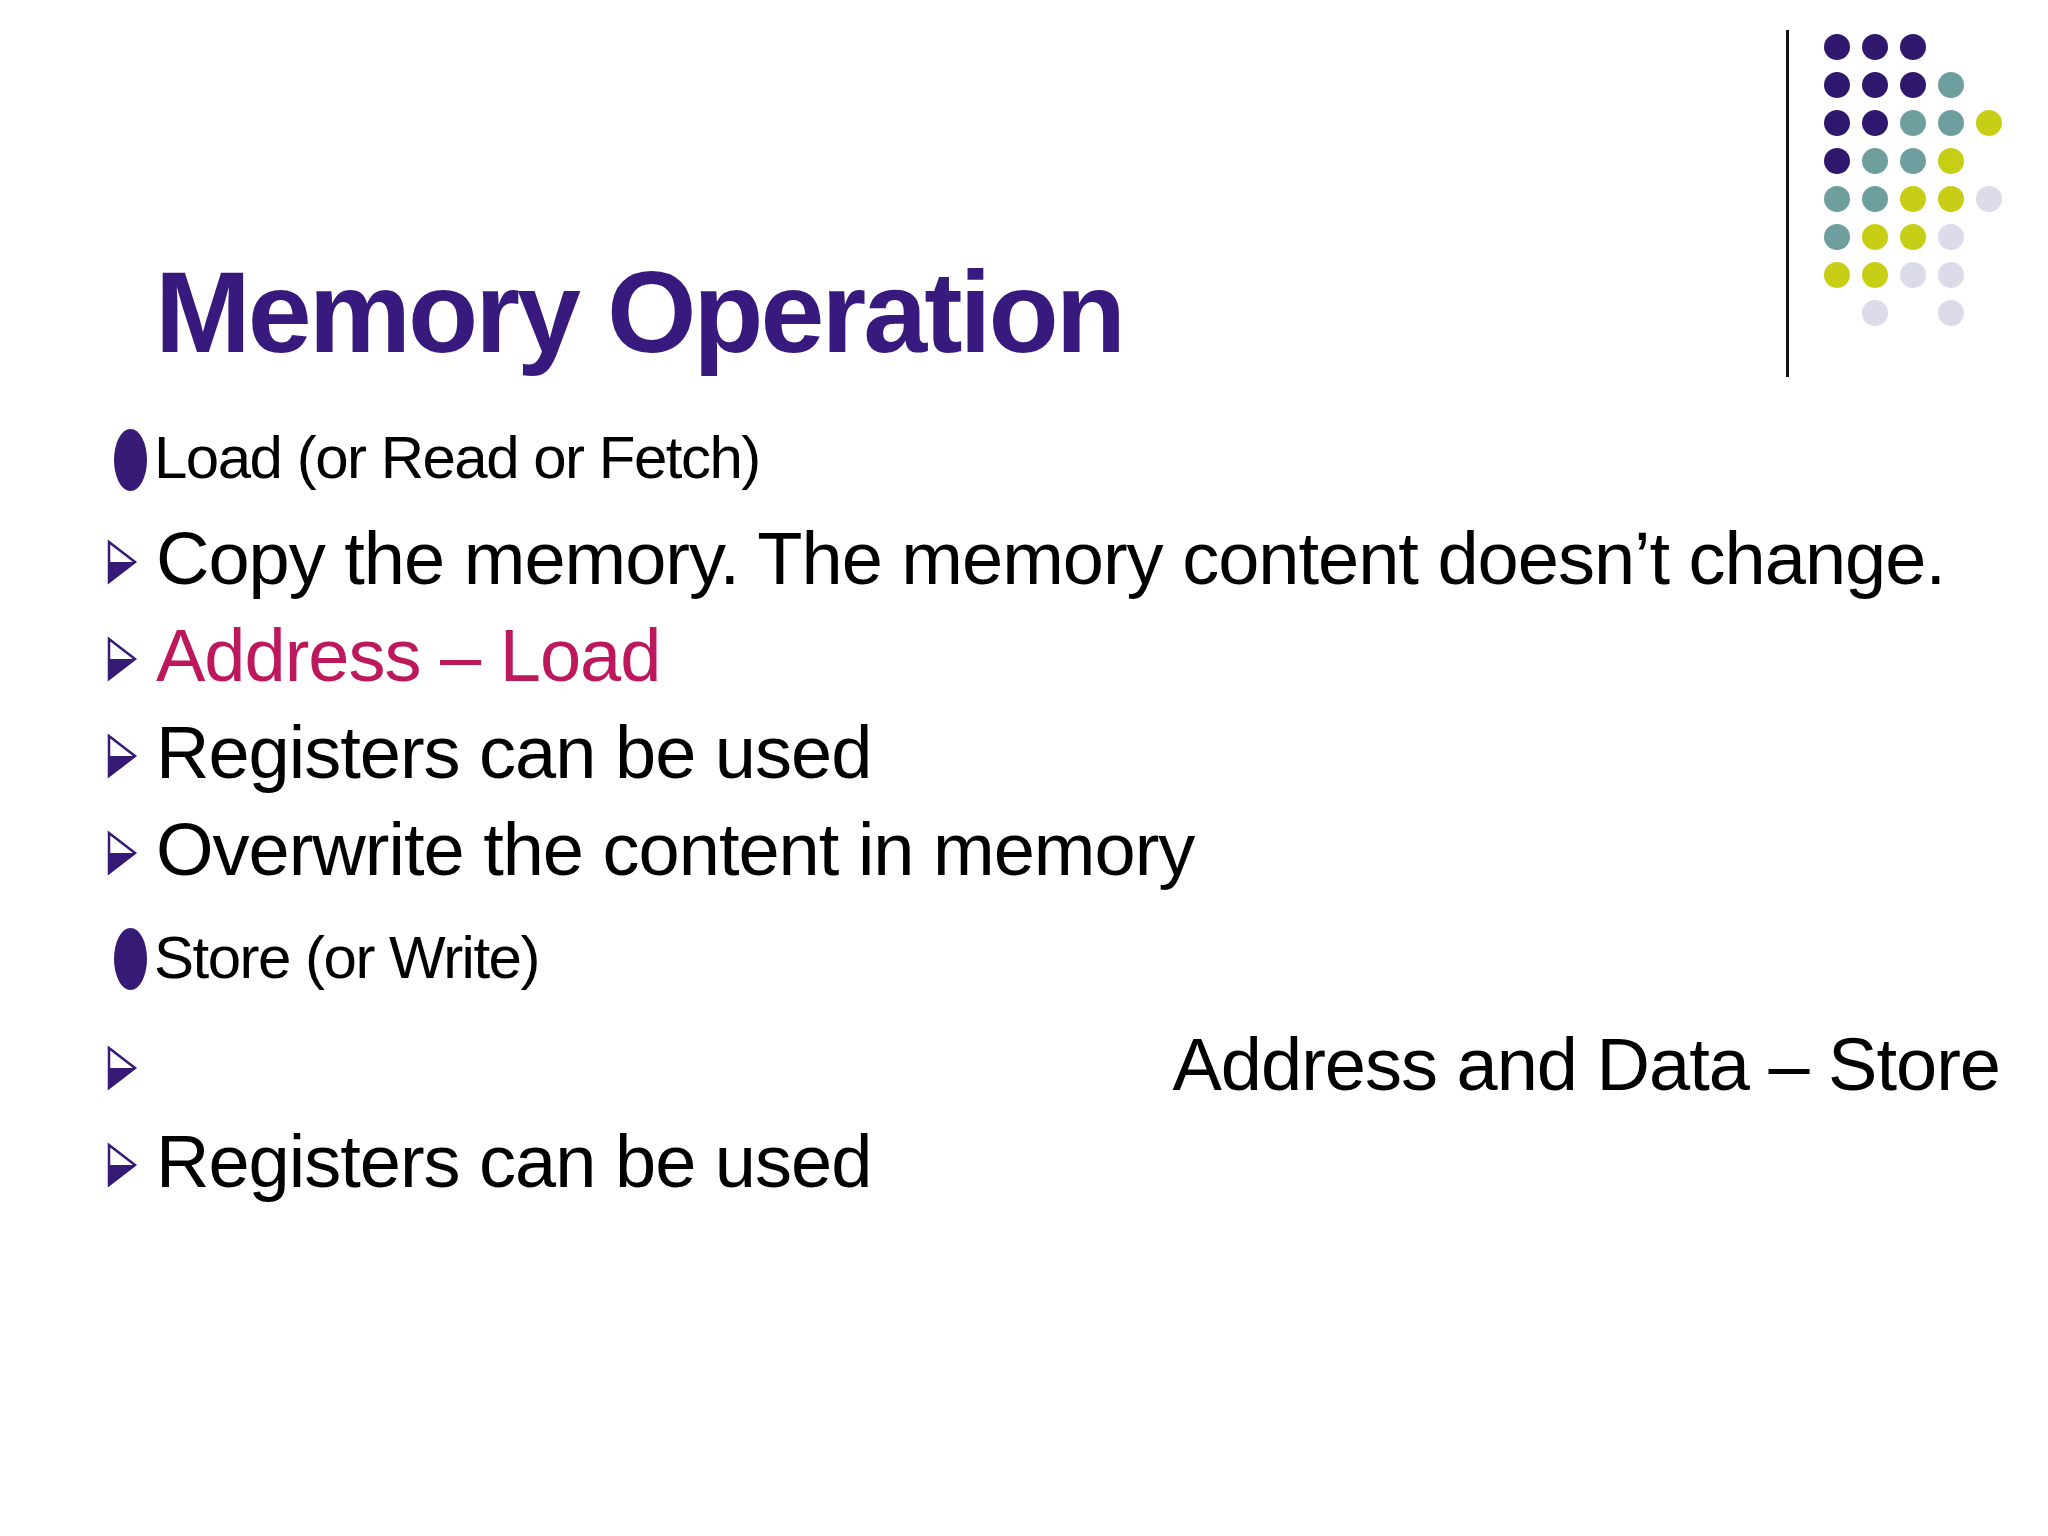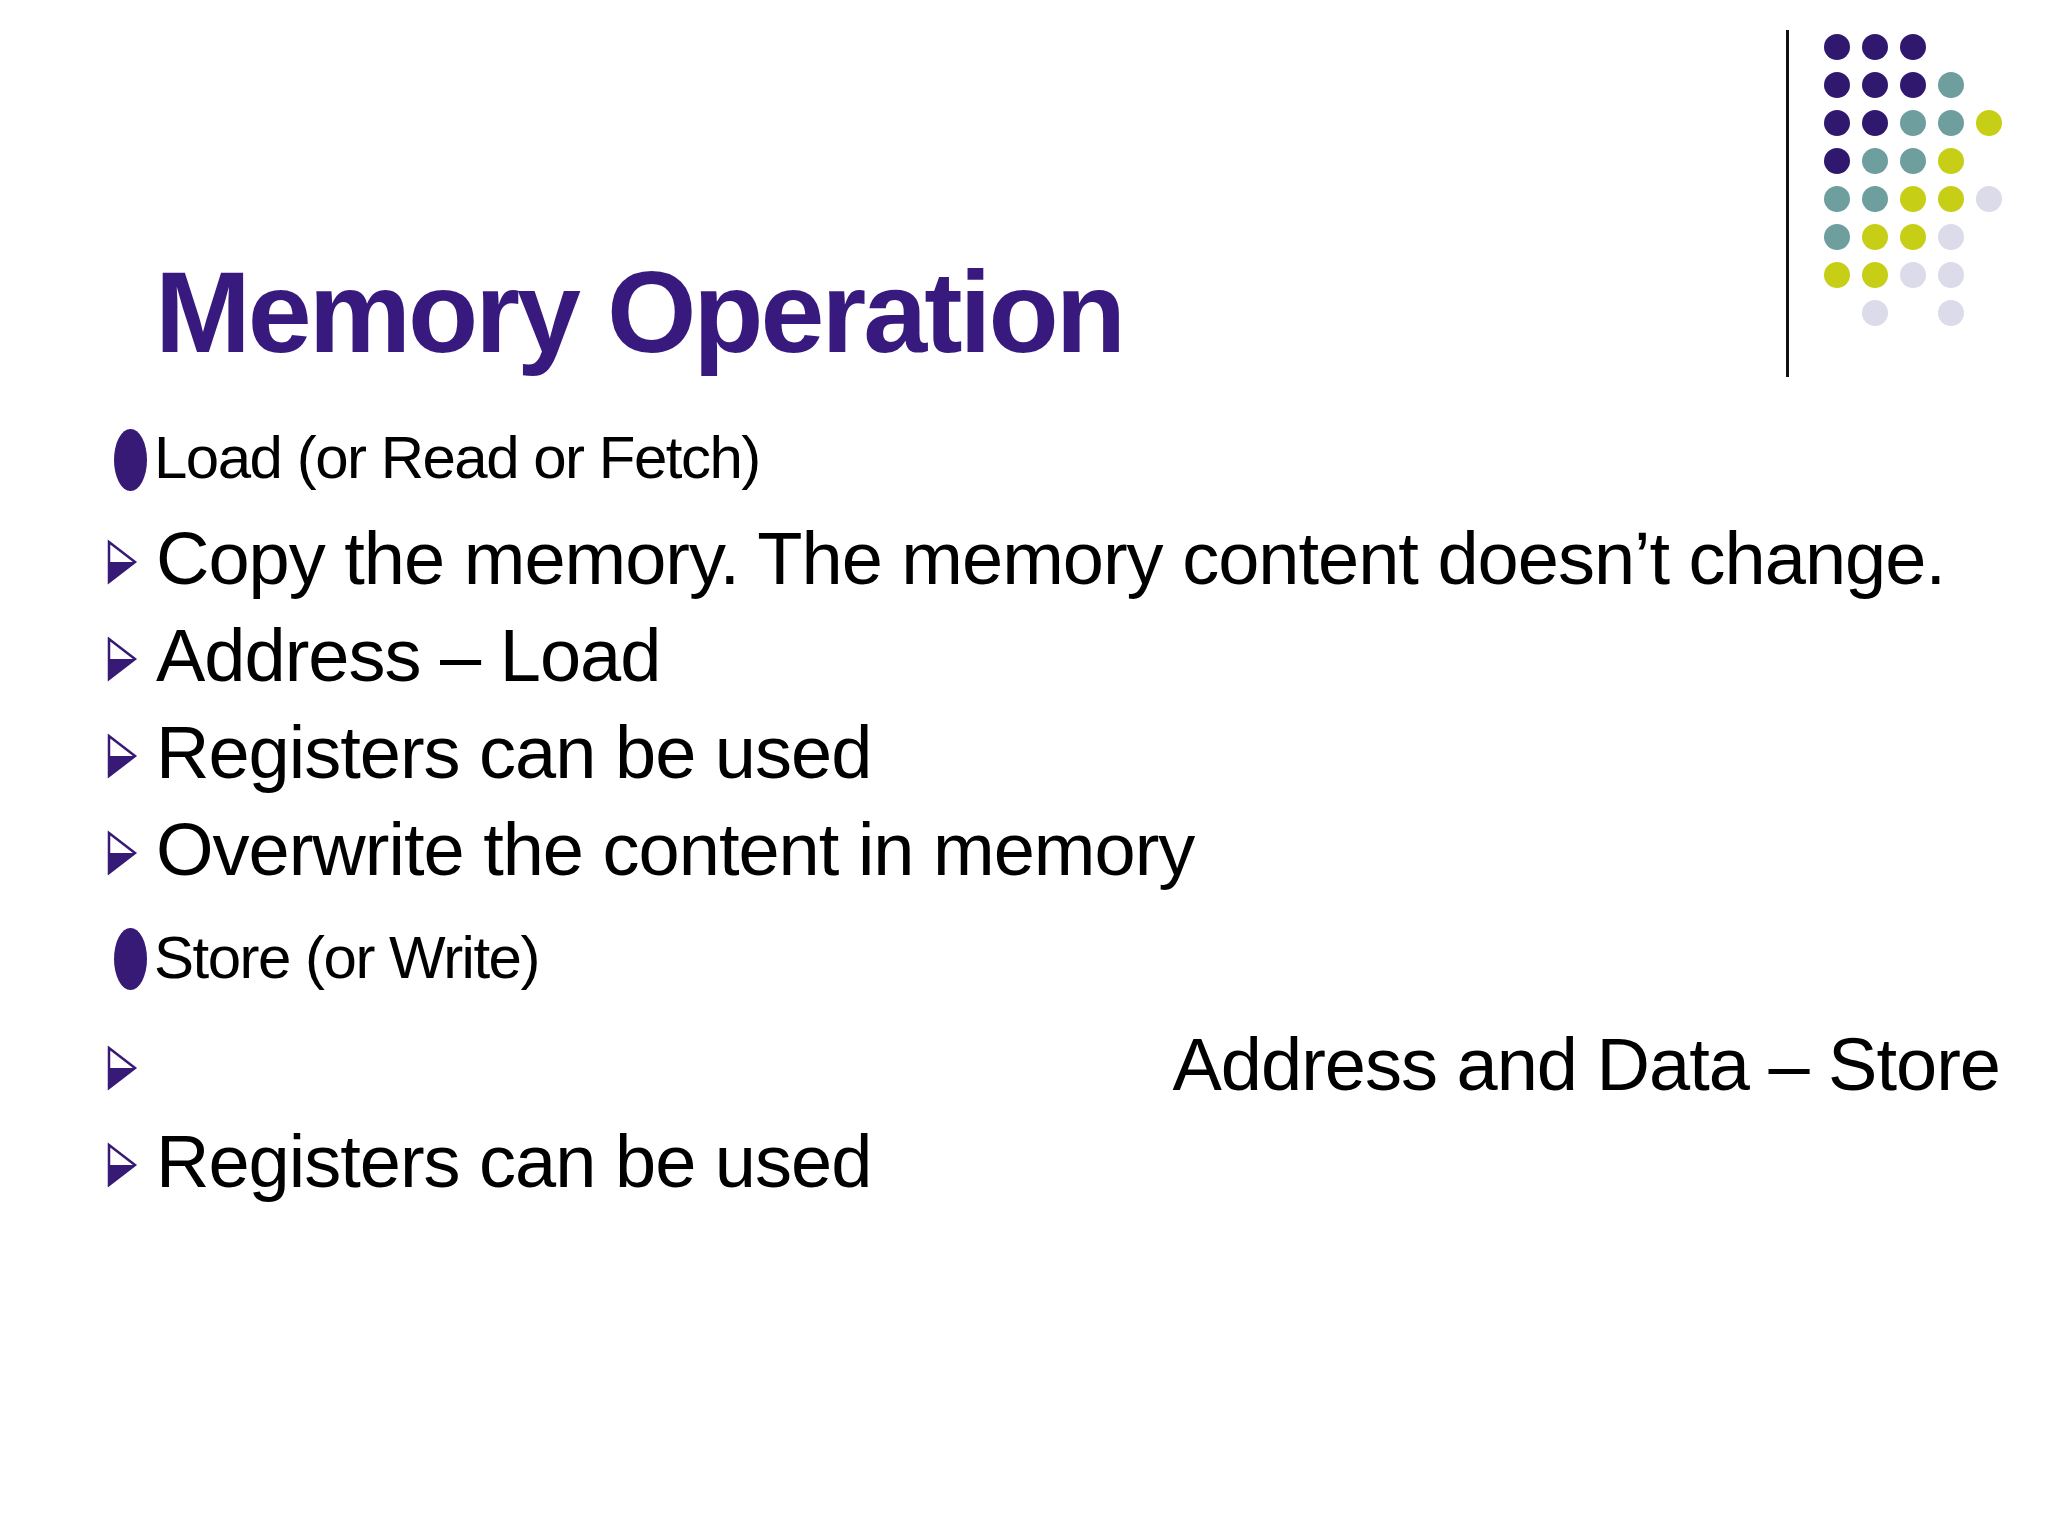--- a/index.html
+++ b/index.html
@@ -126,21 +126,21 @@
         </span>
         <span class="btxt" style="color: rgb(0, 0, 0);">Copy the memory. The memory content doesn’t change.</span>
       </div>
       <div class="row b2" style="height: 97px;">
         <span class="arrow-bullet">
           <svg viewBox="0 0 34 48">
             <polygon points="4,4 30,24 4,44" fill="#ffffff" stroke="#371A75" stroke-width="2.5"></polygon>
             <polygon points="4,24 30,24 4,44" fill="#371A75"></polygon>
           </svg>
         </span>
-        <span class="btxt" style="color: #000000;">Address – Load</span>
+        <span class="btxt" style="color: #be185d;">Address – Load</span>
       </div>
       <div class="row b2" style="height: 97px;">
         <span class="arrow-bullet">
           <svg viewBox="0 0 34 48">
             <polygon points="4,4 30,24 4,44" fill="#ffffff" stroke="#371A75" stroke-width="2.5"></polygon>
             <polygon points="4,24 30,24 4,44" fill="#371A75"></polygon>
           </svg>
         </span>
         <span class="btxt" style="color: rgb(0, 0, 0);">Registers can be used</span>
       </div>

